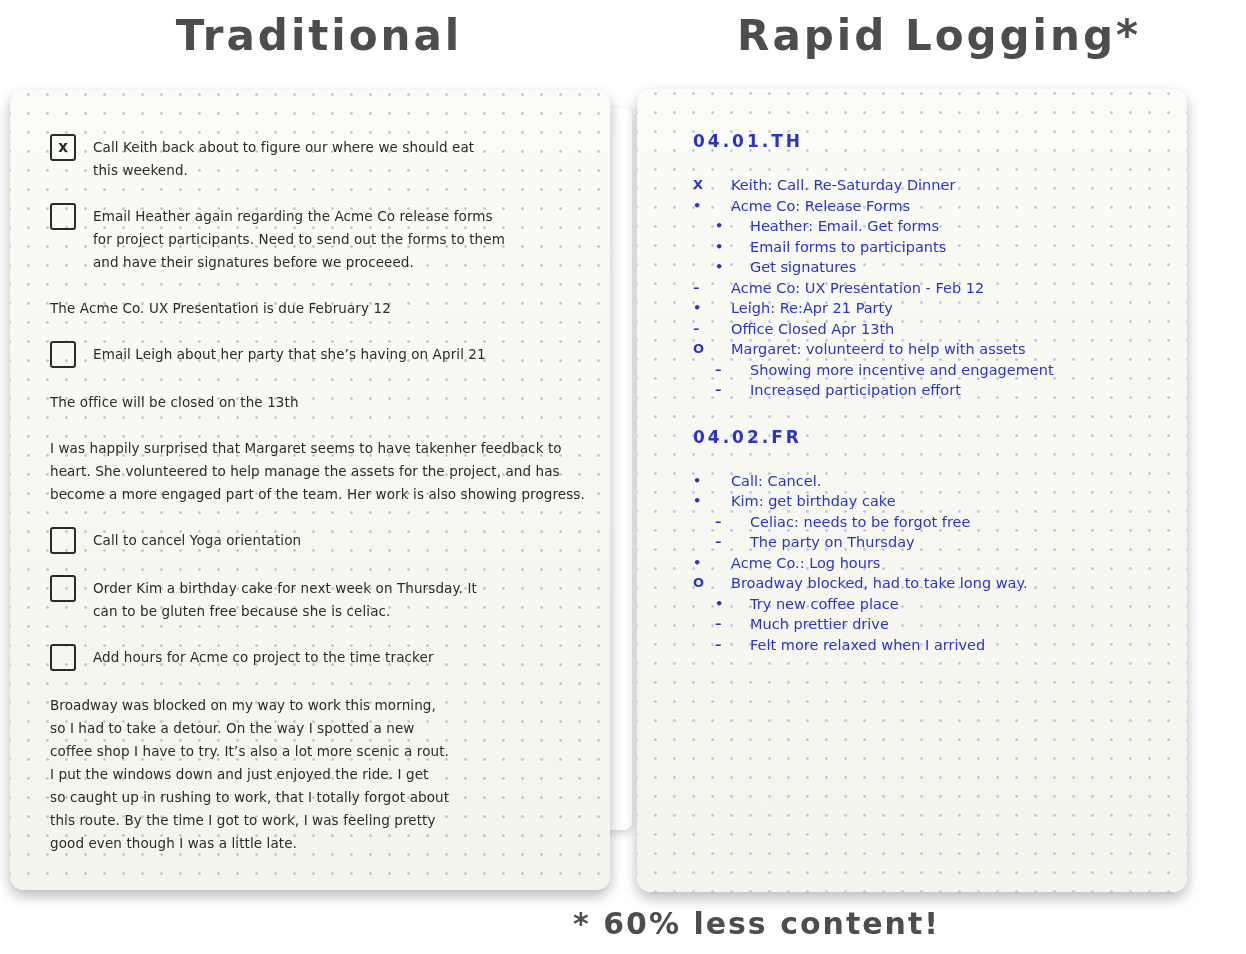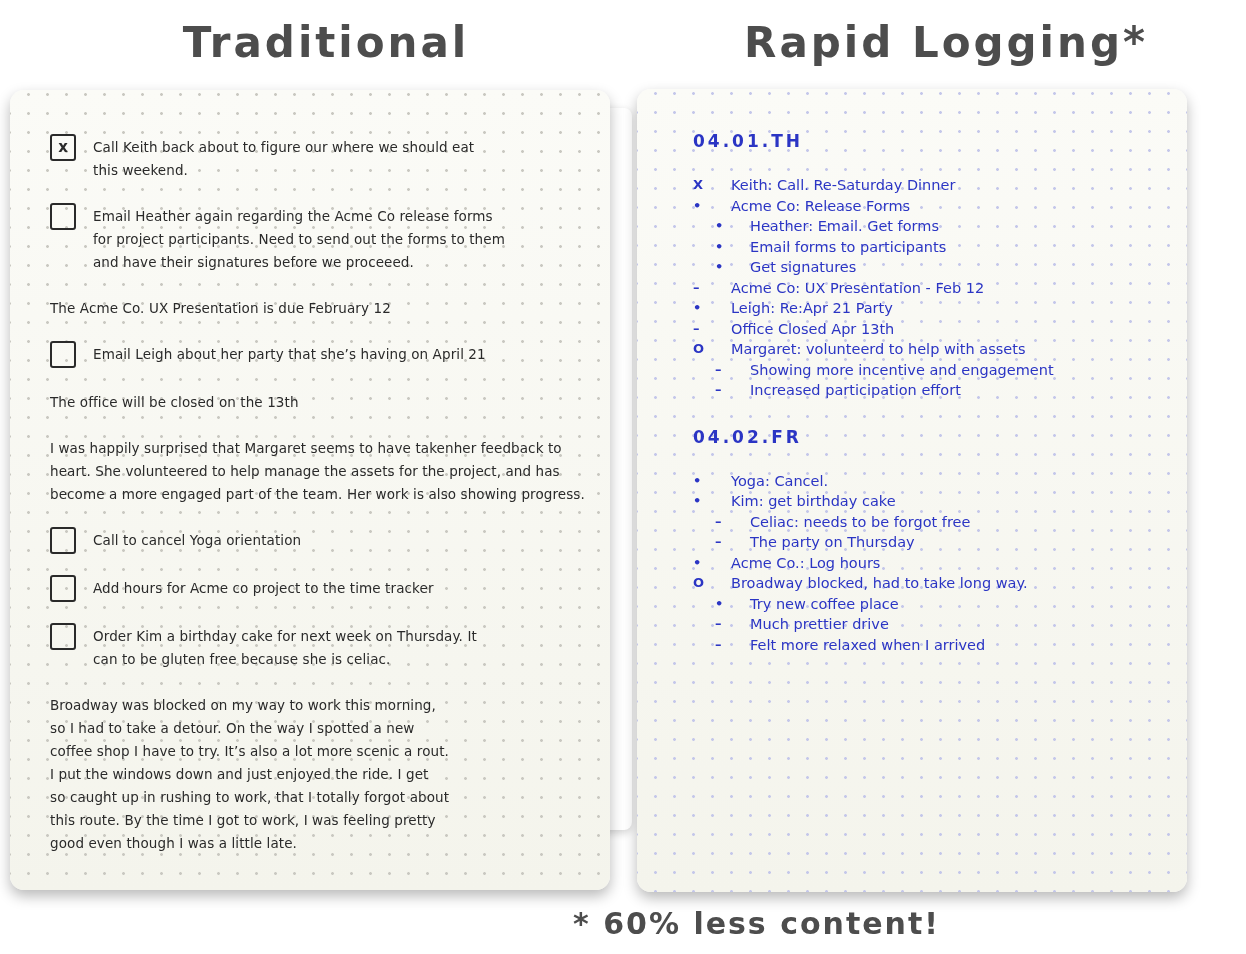--- a/index.html
+++ b/index.html
@@ -1,20 +1,20 @@
 <!DOCTYPE html>
 <html style="--ink: #2a2a2a; --blue: #2b35c4; --title-gray: #4d4d4d; --dot-left: #c9c8c1; --dot-right: #c4c7ea;"><head>
 <meta charset="utf-8">
 <style>
   html,body { margin:0; padding:0; background:#ffffff; }
   body { width:1246px; height:954px; font-family:"DejaVu Sans", sans-serif; }
   .canvas { position:relative; width:1246px; height:954px; overflow:hidden; }
 
   .page-title {
-    position:absolute; top:2px; margin:16px;
+    position:absolute; top:2px; margin:9px;
     font-size:42px; font-weight:bold; letter-spacing:3px;
     color:var(--title-gray); text-align:center;
   }
   .page-title.left  { left:10px;  width:600px; }
   .page-title.right { left:630px; width:600px;text-align:center; }
 
   .back-page {
     position:absolute; left:330px; top:108px; width:302px; height:722px;
     background:#ffffff; border-radius:8px;
     box-shadow:0 3px 8px rgba(0,0,0,0.18);
@@ -115,26 +115,26 @@
           <div class="item-text">I was happily surprised that Margaret seems to have takenher feedback to
 heart. She volunteered to help manage the assets for the project, and has
 become a more engaged part of the team. Her work is also showing progress.</div>
         </div>
         <div class="trad-item todo">
           <span class="checkbox"></span>
           <div class="item-text">Call to cancel Yoga orientation</div>
         </div>
         <div class="trad-item todo">
           <span class="checkbox"></span>
-          <div class="item-text">Add hours for Acme co project to the time tracker</div>
-        </div>
-        <div class="trad-item todo">
-          <span class="checkbox"></span>
           <div class="item-text">Order Kim a birthday cake for next week on Thursday. It
 can to be gluten free because she is celiac.</div>
+        </div>
+        <div class="trad-item todo">
+          <span class="checkbox"></span>
+          <div class="item-text">Add hours for Acme co project to the time tracker</div>
         </div>
         <div class="trad-item note">
           <div class="item-text">Broadway was blocked on my way to work this morning,
 so I had to take a detour. On the way I spotted a new
 coffee shop I have to try. It’s also a lot more scenic a rout.
 I put the windows down and just enjoyed the ride. I get
 so caught up in rushing to work, that I totally forgot about
 this route. By the time I got to work, I was feeling pretty
 good even though I was a little late.</div>
         </div>
@@ -187,21 +187,21 @@
           </div>
           <div class="entry indent-1">
             <span class="marker">–</span>
             <span class="entry-text">Increased participation effort</span>
           </div>
         </div>
         <div class="log-section">
           <div class="date">04.02.FR</div>
           <div class="entry indent-0">
             <span class="marker">•</span>
-            <span class="entry-text">Yoga: Cancel.</span>
+            <span class="entry-text">Call: Cancel.</span>
           </div>
           <div class="entry indent-0">
             <span class="marker">•</span>
             <span class="entry-text">Kim: get birthday cake</span>
           </div>
           <div class="entry indent-1">
             <span class="marker">–</span>
             <span class="entry-text">Celiac: needs to be forgot free</span>
           </div>
           <div class="entry indent-1">

